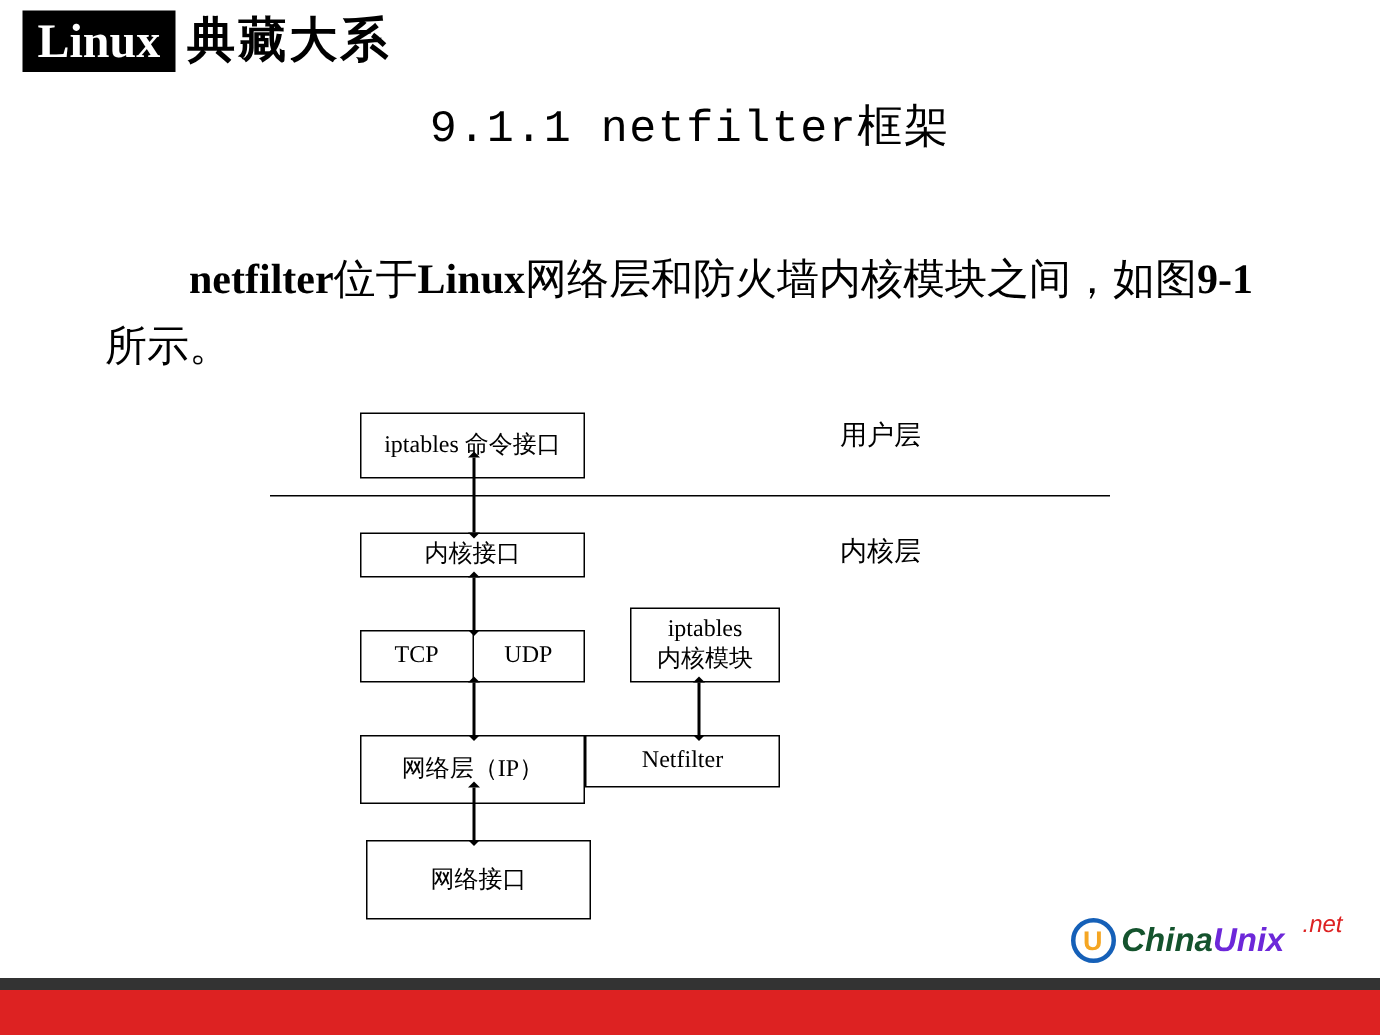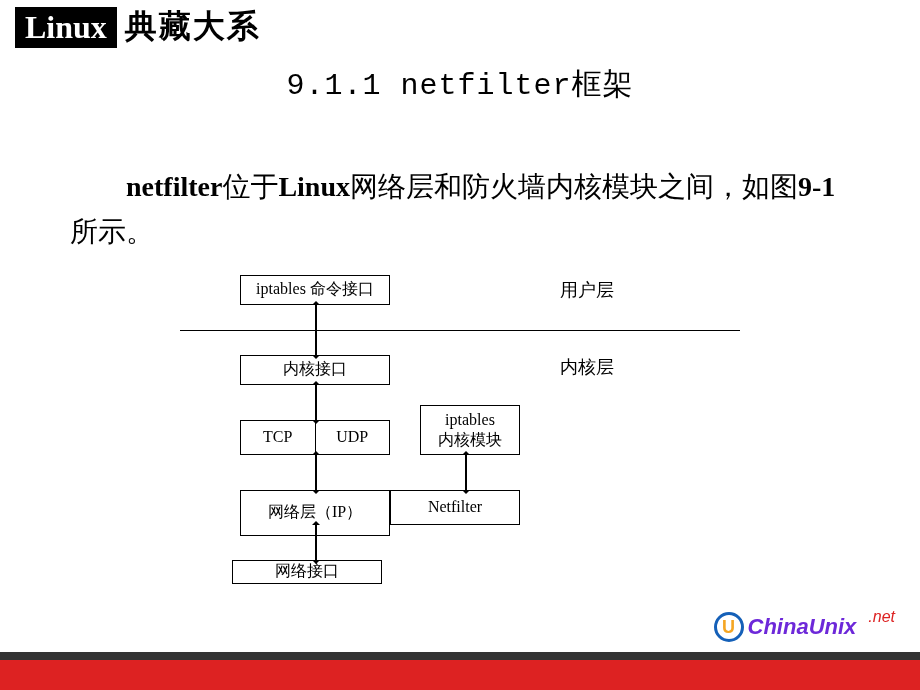--- a/index.html
+++ b/index.html
@@ -112,21 +112,21 @@
       font-weight: bold;
       color: #f5a623;
       font-size: 18px;
       margin-right: 4px;
     }
     .cu-text {
       font-weight: bold;
       font-style: italic;
       font-size: 22px;
     }
-    .cu-china { color: #6d28d9; }
+    .cu-china { color: #14532d; }
     .cu-unix { color: #6d28d9; }
     .cu-net {
       font-size: 16px;
       font-style: italic;
       color: #d22;
       position: relative;
       top: -10px;
       margin-left: 12px;
     }
     .arrow-v {
@@ -153,21 +153,21 @@
 </div>
 
 <div class="slide-title">9.1.1  netfilter框架</div>
 
 <div class="body-text">
   <b>netfilter</b><span>位于</span><b>Linux</b><span>网络层和防火墙内核模块之间，如图</span><b>9-1</b><span>所示。</span>
 </div>
 
 <div class="diagram">
 
-  <div class="dbox" style="left:60px; top:0; width:150px; height:30px;">iptables 命令接口</div>
+  <div class="dbox" style="left:60px; top:0; width:150px; height:44px;">iptables 命令接口</div>
   <div class="layer-label" style="left:380px; top:3px;">用户层</div>
 
   <div class="hline" style="left:0; top:55px; width:560px;"></div>
 
   <div class="layer-label" style="left:380px; top:80px;">内核层</div>
 
   <div class="dbox" style="left:60px; top:80px; width:150px; height:30px;">内核接口</div>
 
   <div class="dbox" style="left:240px; top:130px; width:100px; height:50px; flex-direction:column; line-height:1.2;">
     <div>iptables</div>
@@ -175,21 +175,21 @@
   </div>
 
   <div class="dbox split" style="left:60px; top:145px; width:150px; height:35px;">
     <div class="half">TCP</div>
     <div class="half">UDP</div>
   </div>
 
   <div class="dbox" style="left:60px; top:215px; width:150px; height:46px;">网络层（IP）</div>
   <div class="dbox" style="left:210px; top:215px; width:130px; height:35px;">Netfilter</div>
 
-  <div class="dbox" style="left:52px; top:285px; width:150px; height:24px;">网络接口</div>
+  <div class="dbox" style="left:64px; top:285px; width:150px; height:53px;">网络接口</div>
 
   <div class="arrow-v" style="left:135px; top:30px; height:50px;"></div>
   <div class="arrow-v" style="left:135px; top:110px; height:35px;"></div>
   <div class="arrow-v" style="left:135px; top:180px; height:35px;"></div>
   <div class="arrow-v" style="left:135px; top:250px; height:35px;"></div>
 
   <div class="arrow-v" style="left:285px; top:180px; height:35px;"></div>
 </div>
 
 <div class="cu-logo">

